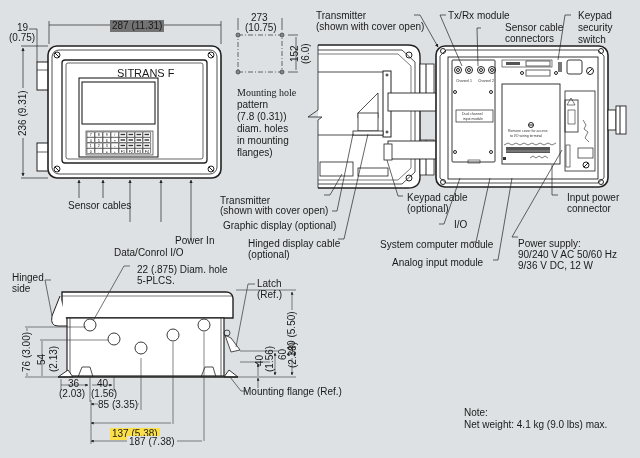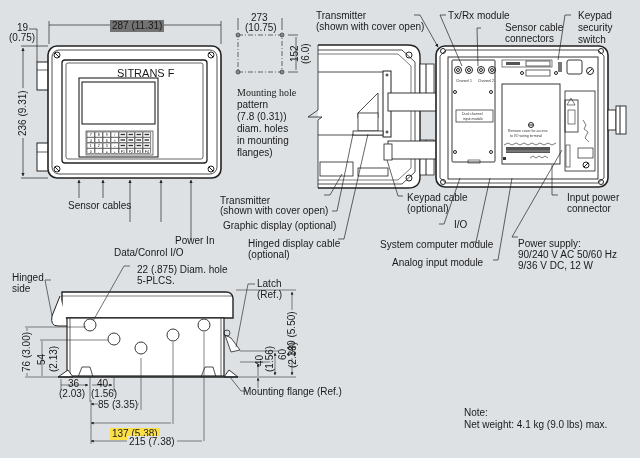--- a/index.html
+++ b/index.html
@@ -377,16 +377,16 @@
 <div class="vtxt" style="left:287px;top:368px;">(2.38)</div>
 <div class="vtxt" style="left:254px;top:366px;">40</div>
 <div class="vtxt" style="left:264px;top:372px;">(1.56)</div>
 
 <div class="lbl" style="left:68px;top:378px;">36</div>
 <div class="lbl" style="left:59px;top:388px;">(2.03)</div>
 <div class="lbl" style="left:97px;top:378px;">40</div>
 <div class="lbl" style="left:91px;top:388px;">(1.56)</div>
 <div class="lbl" style="left:98px;top:399px;background:#dde1e4;">85 (3.35)</div>
 <div class="lbl" style="left:110px;top:428px;background:#fde047;padding:0 2px;">137 (5.38)</div>
-<div class="lbl" style="left:127px;top:436px;background:#dde1e4;padding:0 2px;">215 (7.38)</div>
+<div class="lbl" style="left:127px;top:436px;background:#dde1e4;padding:0 2px;">187 (7.38)</div>
 
 <div class="lbl" style="left:464px;top:407px;">Note:</div>
 <div class="lbl" style="left:464px;top:419px;">Net weight: 4.1 kg (9.0 lbs) max.</div>
 
 </body></html>

